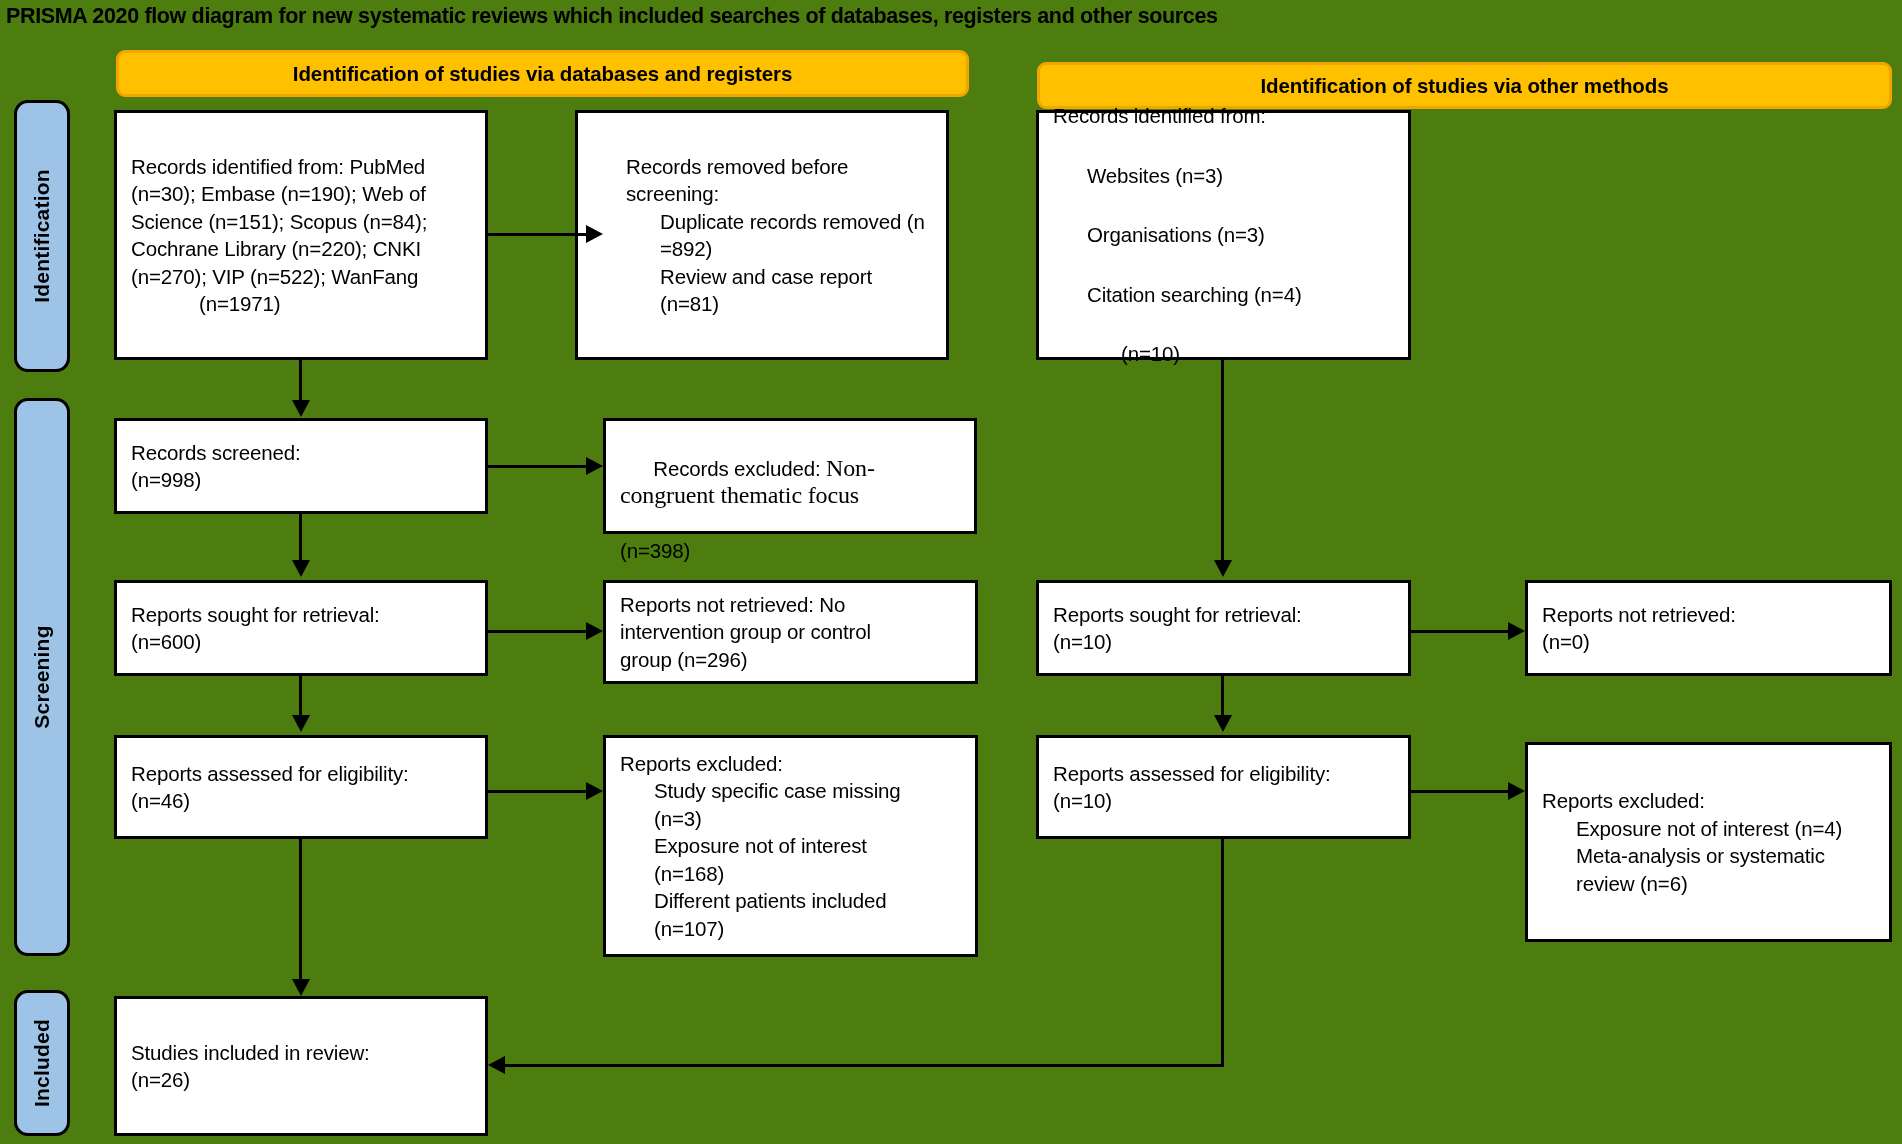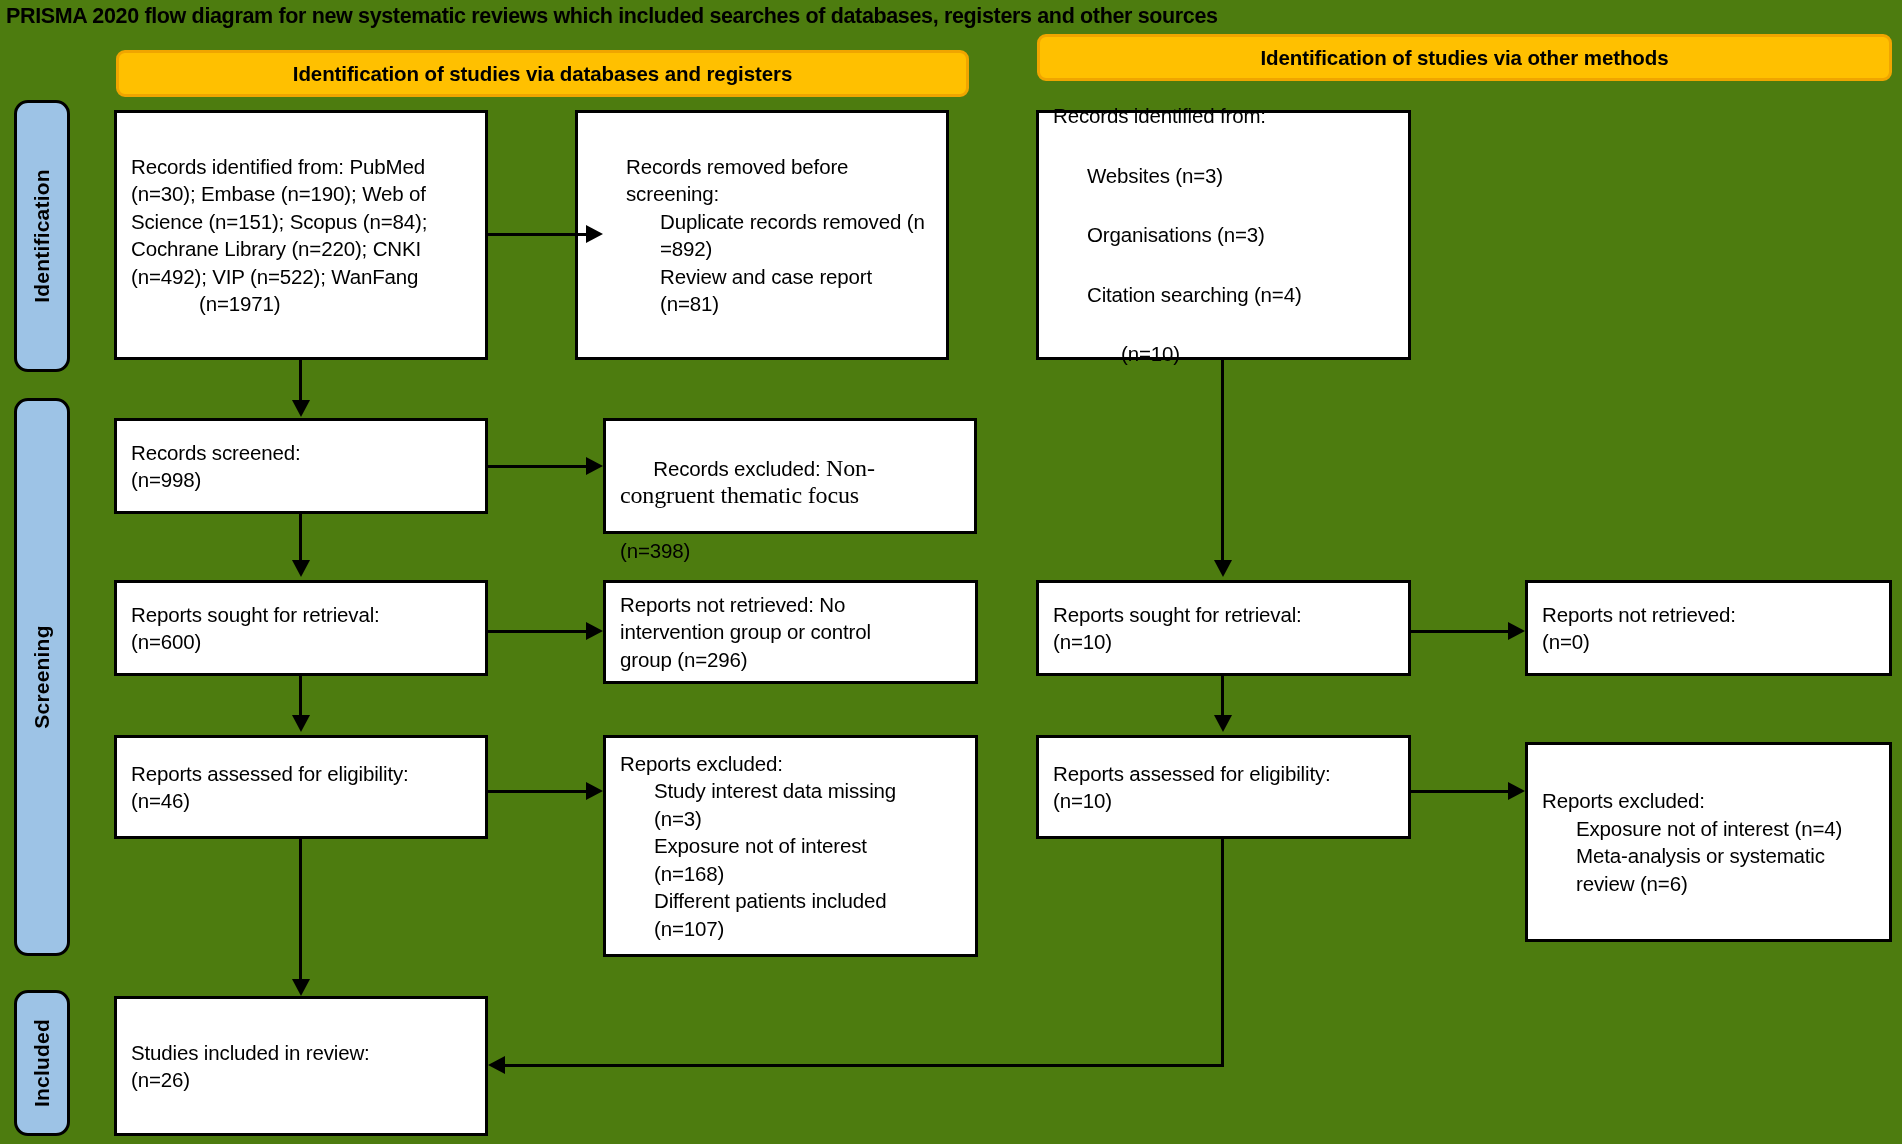--- a/index.html
+++ b/index.html
@@ -135,30 +135,30 @@
   </div>
 
   <div class="stage-bar" style="left:14px; top:990px; width:56px; height:146px;">
     <span class="stage-label">Included</span>
   </div>
 
   <div class="section-header" style="left:116px; top:50px; width:853px; height:47px;">
     <span>Identification of studies via databases and registers</span>
   </div>
 
-  <div class="section-header" style="left:1037px; top:34px; width:855px; height:47px;">
+  <div class="section-header" style="left:1037px; top:62px; width:855px; height:47px;">
     <span>Identification of studies via other methods</span>
   </div>
 
   <div class="fbox" style="left:114px; top:110px; width:374px; height:250px;">
     <div class="line">Records identified from: PubMed</div>
     <div class="line">(n=30); Embase (n=190); Web of</div>
     <div class="line">Science (n=151); Scopus (n=84);</div>
     <div class="line">Cochrane Library (n=220); CNKI</div>
-    <div class="line">(n=492); VIP (n=522); WanFang</div>
+    <div class="line">(n=270); VIP (n=522); WanFang</div>
     <div class="line indent2">(n=1971)</div>
   </div>
 
   <div class="fbox" style="left:575px; top:110px; width:374px; height:250px;padding-left:48px;">
     <div class="line">Records removed before</div>
     <div class="line">screening:</div>
     <div class="line indent">Duplicate records removed (n</div>
     <div class="line indent">=892)</div>
     <div class="line indent">Review and case report</div>
     <div class="line indent">(n=81)</div>
@@ -187,21 +187,21 @@
     <div class="line">group (n=296)</div>
   </div>
 
   <div class="fbox" style="left:114px; top:735px; width:374px; height:104px;">
     <div class="line">Reports assessed for eligibility:</div>
     <div class="line">(n=46)</div>
   </div>
 
   <div class="fbox" style="left:603px; top:735px; width:375px; height:222px;">
     <div class="line">Reports excluded:</div>
-    <div class="line indent">Study interest data missing</div>
+    <div class="line indent">Study specific case missing</div>
     <div class="line indent">(n=3)</div>
     <div class="line indent">Exposure not of interest</div>
     <div class="line indent">(n=168)</div>
     <div class="line indent">Different patients included</div>
     <div class="line indent">(n=107)</div>
   </div>
 
   <div class="fbox" style="left:114px; top:996px; width:374px; height:140px;">
     <div class="line">Studies included in review:</div>
     <div class="line">(n=26)</div>

